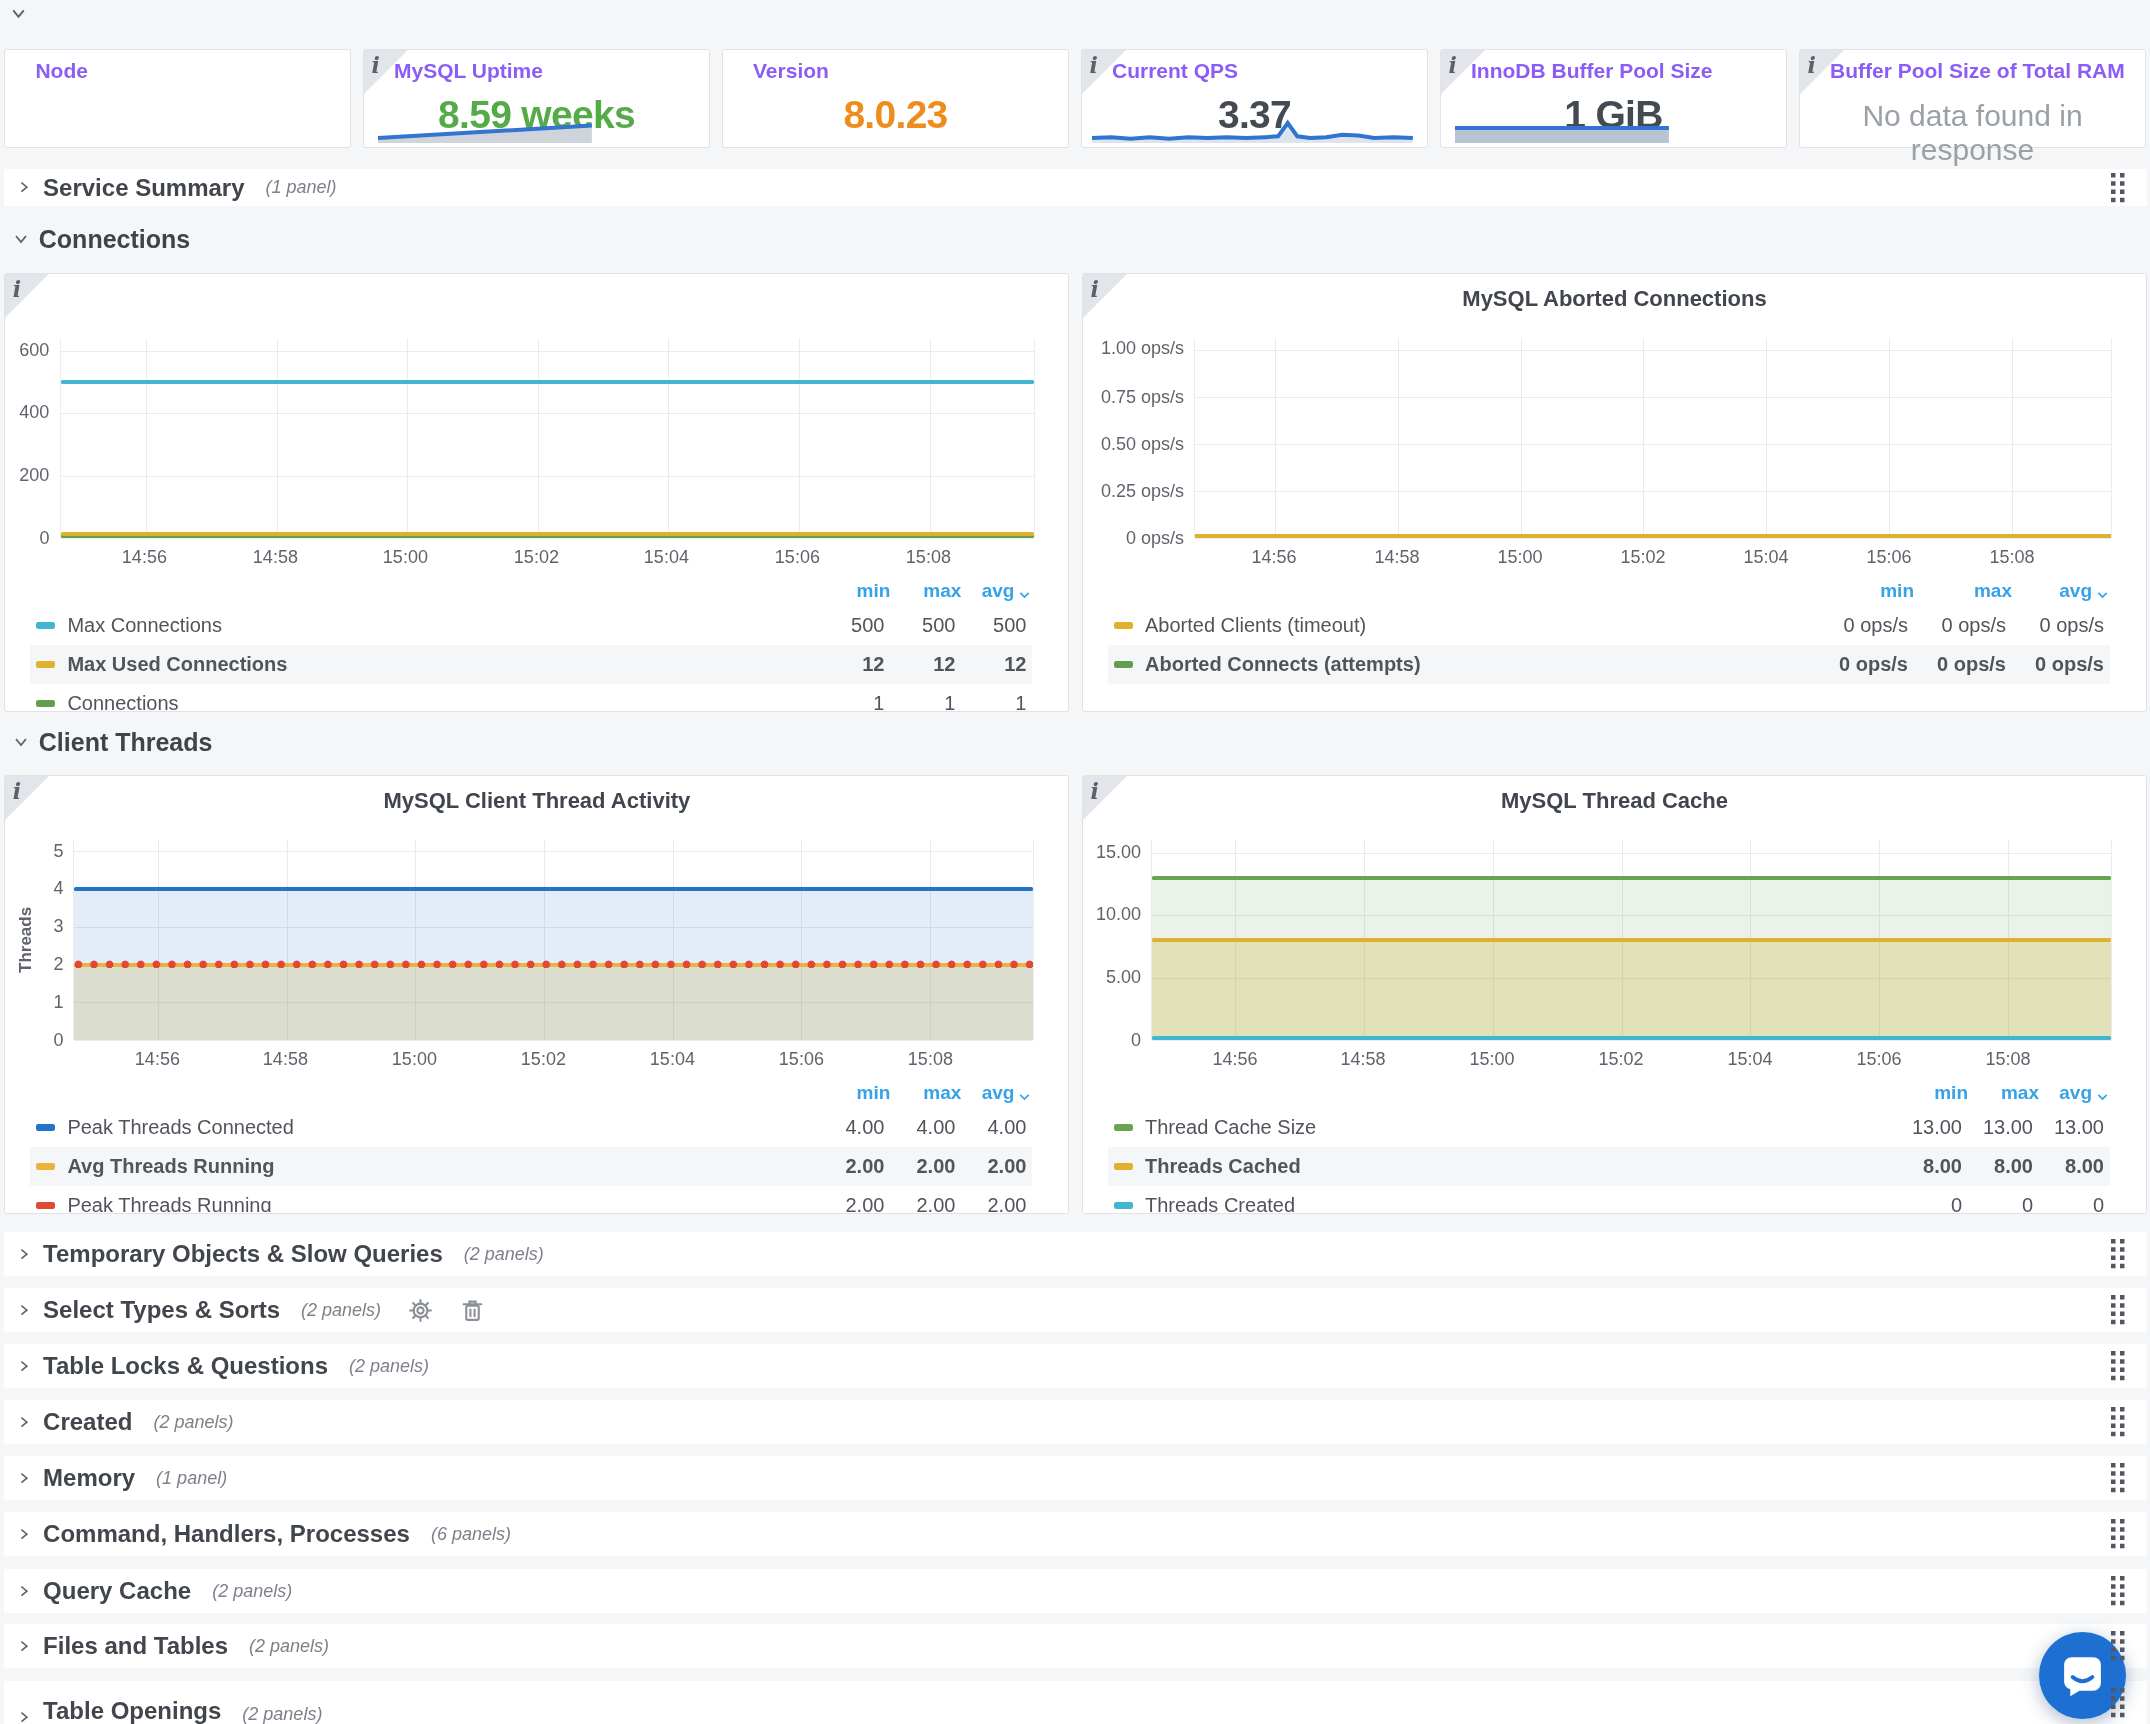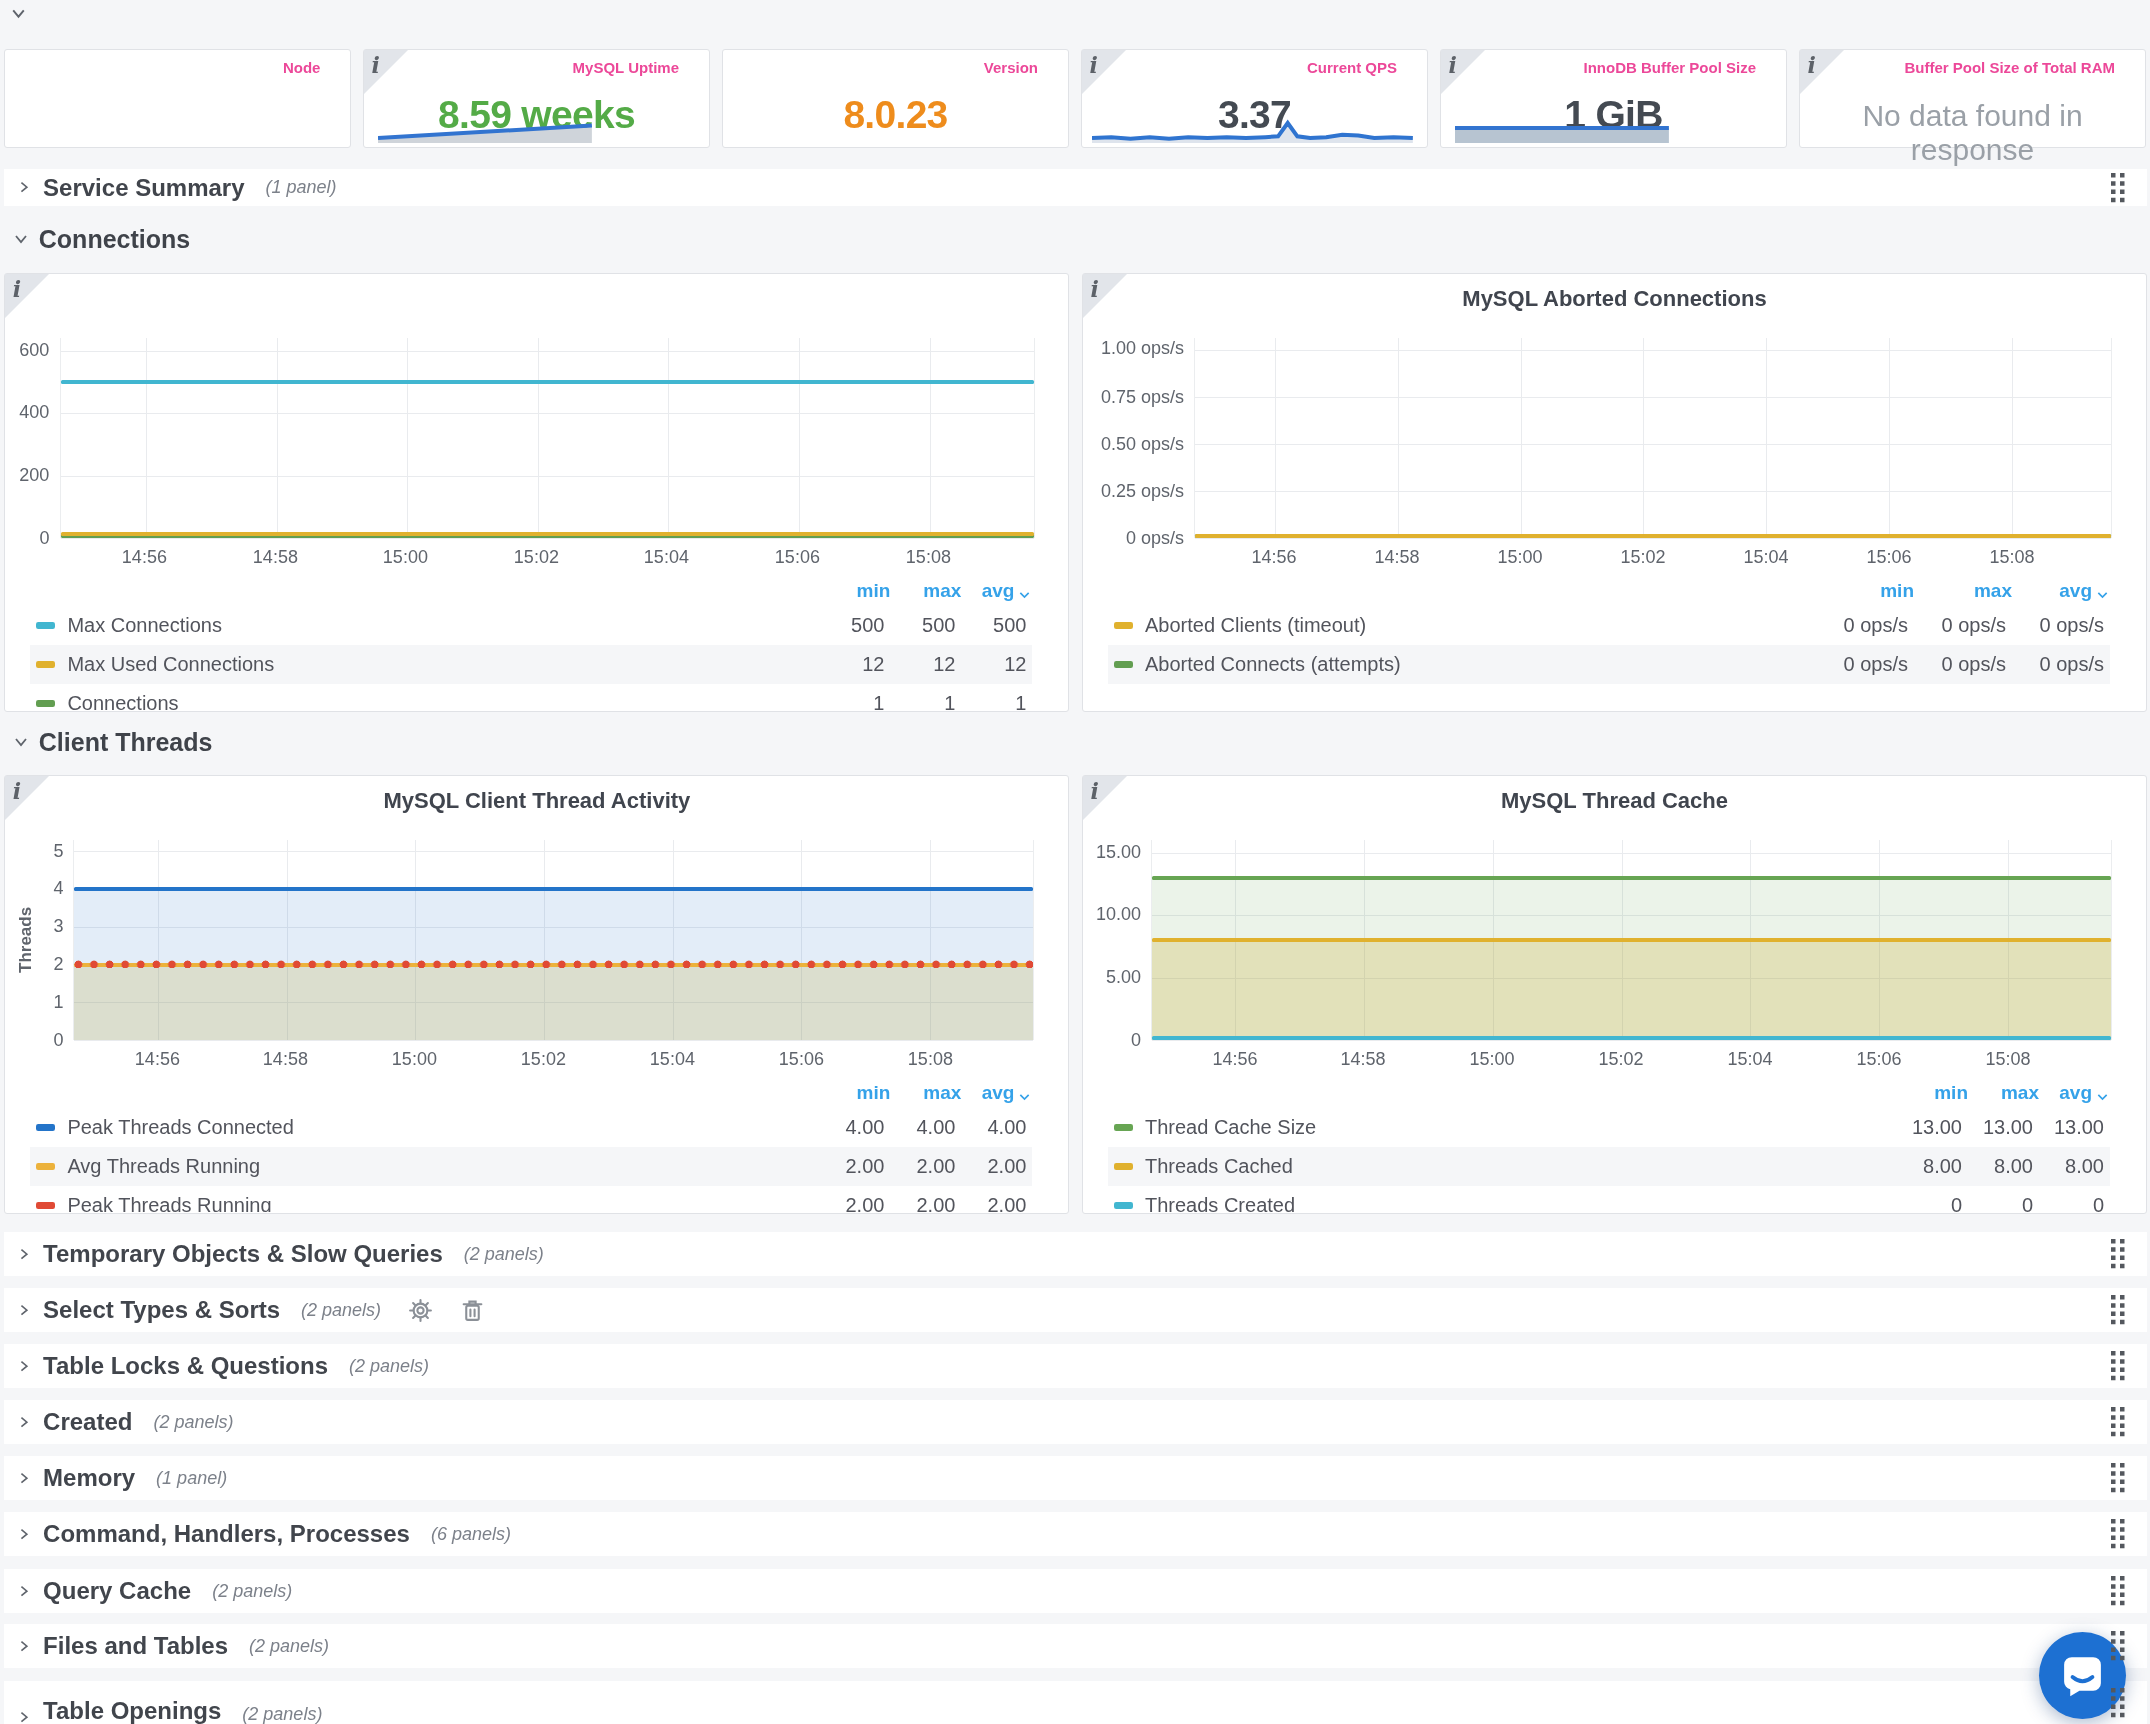--- a/index.html
+++ b/index.html
@@ -2,22 +2,22 @@
 <html style="font-size:12px"><head>
 <meta charset="utf-8">
 <style>
   html,body{margin:0;padding:0;background:#f5f6f8;}
   .canvas{position:relative;width:2151px;height:1724px;background:#f5f6f8;overflow:hidden;
           font-family:"Liberation Sans",sans-serif;color:#464c54;}
   .panel{position:absolute;background:#fff;border:0.7px solid #e0e2e6;border-radius:3px;box-sizing:border-box;}
 
   
   .stat-panel{top:49px;height:99px;width:347px;}
-  .stat-title{position:absolute;top:9px;left:30px;right:30px;text-align:right;
-              font-size:15px;font-weight:700;color:#ec4899;white-space:nowrap;}
+  .stat-title{position:absolute;top:9px;left:30px;right:30px;text-align:left;
+              font-size:21px;font-weight:700;color:#8b5cf6;white-space:nowrap;}
   .stat-value{position:absolute;top:43px;left:0;right:0;text-align:center;
               font-size:39px;font-weight:700;letter-spacing:-0.7px;}
   .stat-value.nodata{font-size:30px;font-weight:400;letter-spacing:0;top:49px;}
   .spark{position:absolute;bottom:4.4px;height:25px;}
 
   
   .info-corner{position:absolute;top:0;left:0;width:0;height:0;
                border-top:44px solid #e2e5ea;border-right:44px solid transparent;z-index:3;}
   .info-i{position:absolute;top:-42px;left:7.4px;font-family:"DejaVu Serif",serif;
           font-style:italic;font-weight:700;font-size:22px;color:#5c6168;}
@@ -46,21 +46,21 @@
           writing-mode:vertical-rl;transform:rotate(180deg);text-align:center;}
   .sfill{position:absolute;left:0;right:0;bottom:0;}
   .sline{position:absolute;left:0;right:0;border-radius:1.5px;}
 
   
   .legend{position:absolute;left:25px;right:36px;top:302px;bottom:1.5px;overflow:hidden;}
   .lg-head{display:flex;justify-content:flex-end;align-items:center;height:30px;}
   .lg-hcell{text-align:right;font-size:19px;font-weight:700;color:#35a2e9;cursor:pointer;
             display:flex;justify-content:flex-end;align-items:flex-end;}
   .lg-row{display:flex;align-items:center;height:39px;padding:0 6px;}
-  .lg-row.striped{background:#f5f6f8;}
+  .lg-row.striped{background:#f5f6f8;font-weight:bold;}
   .lg-swatch{width:19px;height:7.4px;border-radius:2.2px;margin-right:12px;flex:none;}
   .lg-label{flex:1;font-size:20px;color:#52545c;cursor:pointer;white-space:nowrap;}
   .lg-val{text-align:right;font-size:20px;color:#52545c;white-space:nowrap;flex:none;}
 
   
   .chat-btn{position:absolute;left:2039px;top:1632px;width:87px;height:87px;border-radius:50%;
             background:#1d70d2;box-shadow:0 4.4px 18px rgba(20,60,120,.35);cursor:pointer;z-index:40;
             display:flex;align-items:center;justify-content:center;}
 </style>
 </head>

